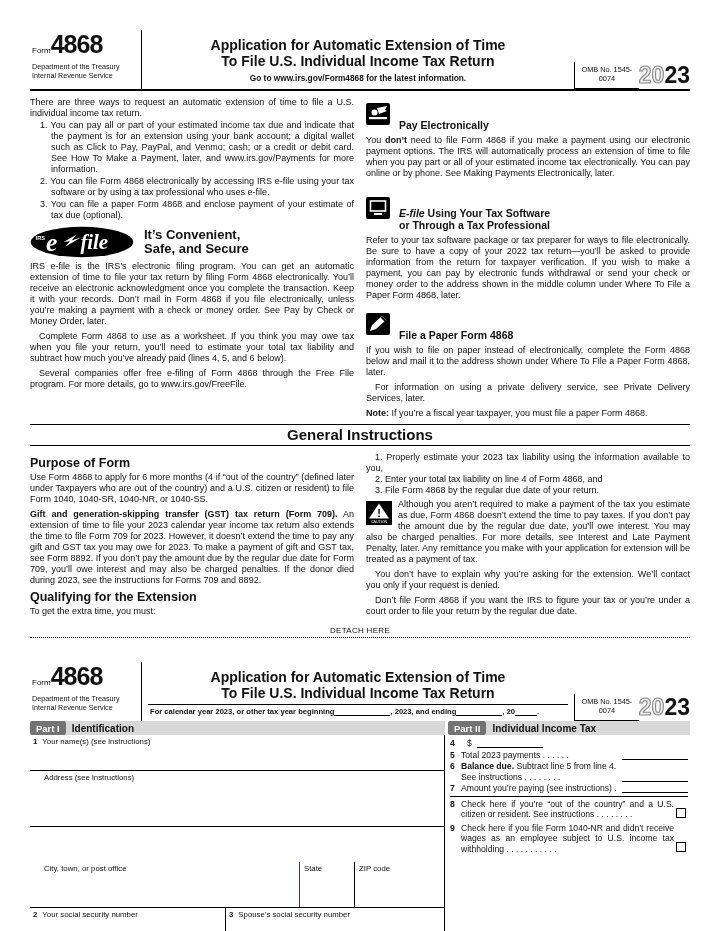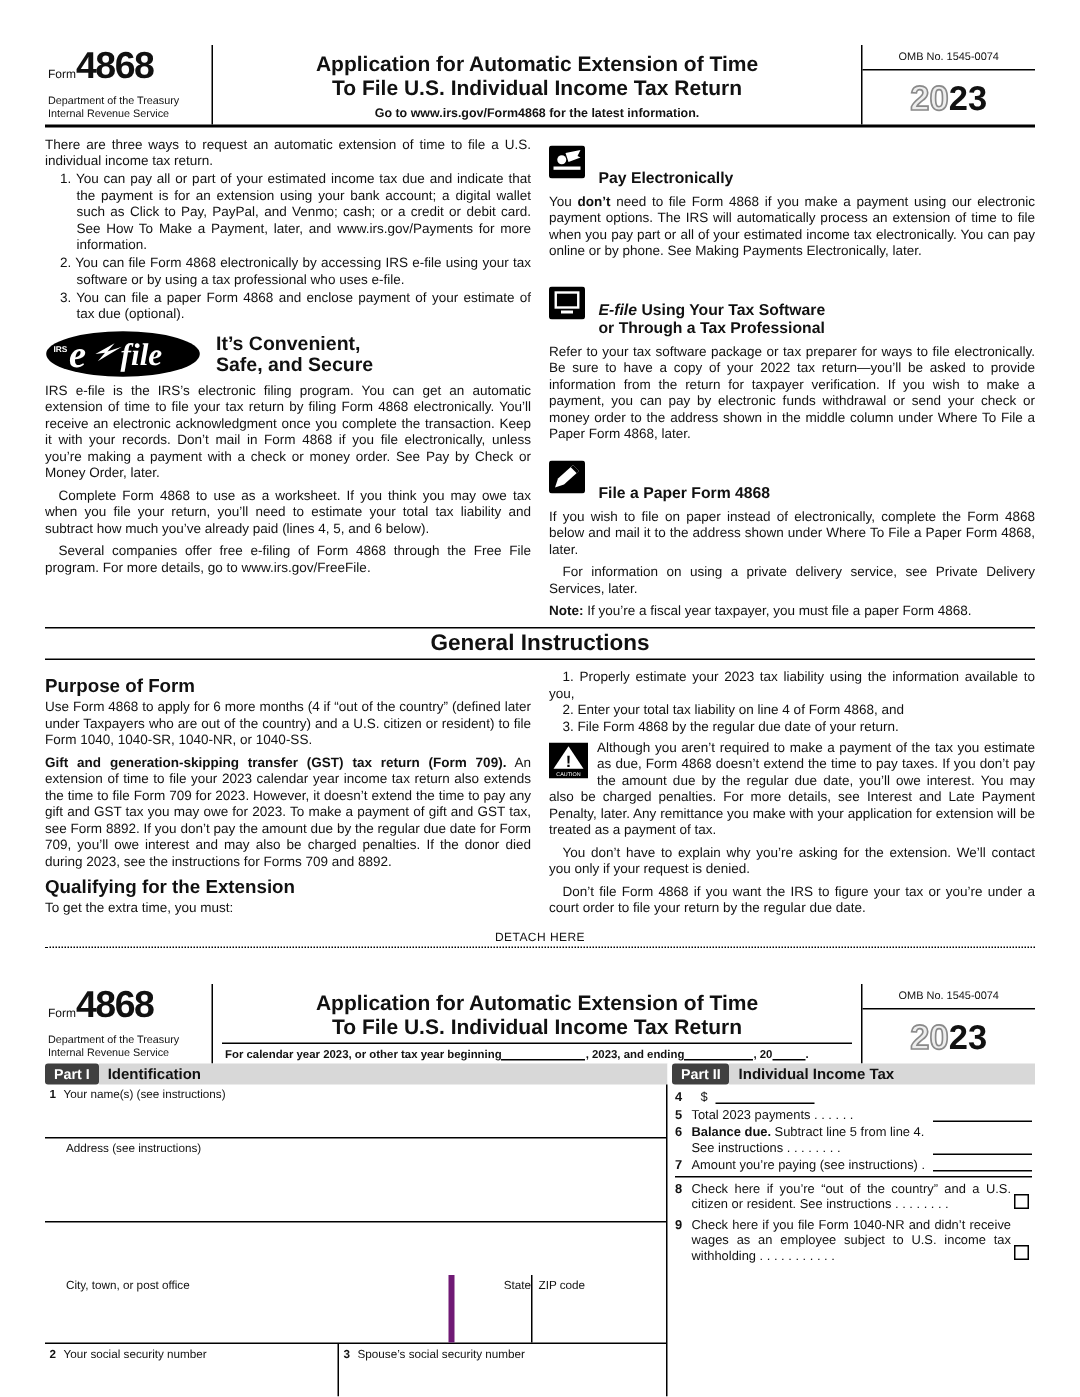--- a/index.html
+++ b/index.html
@@ -8,21 +8,21 @@
 
   
   .hdr { display:flex; border-bottom:2px solid #000; }
   .hdr-left { width:112px; border-right:1.5px solid #000; padding:2px 4px 3px 2px; }
   .hdr-left .formword { font-size:8px; }
   .hdr-left .formnum { font-size:25px; font-weight:bold; letter-spacing:-1px; line-height:24px; }
   .hdr-left .dept { font-size:7.2px; margin-top:6px; line-height:8.5px; }
   .hdr-mid { flex:1; display:flex; flex-direction:column; justify-content:center; padding:3px 6px; }
   .hdr-title { font-size:14px; font-weight:bold; text-align:center; line-height:16px; }
   .hdr-sub { font-size:8.3px; font-weight:bold; text-align:center; margin-top:4px; }
-  .hdr-right { width:116px; border-left:1.5px solid #000; display:flex; flex-direction:column; }
+  .hdr-right { width:116px; border-left:1.5px solid #000; display:flex; flex-direction:row;margin-top:32px; }
   .omb { font-size:7.3px; text-align:center; padding:3px 0 4px 0; border-bottom:1px solid #000; }
   .year { flex:1; display:flex; align-items:center; justify-content:center; font-size:23px; font-weight:bold; letter-spacing:0; }
   .year .out { color:#ededed; -webkit-text-stroke:1.1px #8a8a8a; }
   .cal-row { display:flex; align-items:flex-end; border-top:1.5px solid #000; margin-top:3px; padding:2px 0 1px 2px; font-size:7.6px; font-weight:bold; white-space:nowrap; }
   .blank { border-bottom:1px solid #000; height:9px; display:inline-block; }
 
   
   .cols { display:flex; gap:12px; margin-top:6px; }
   .col { flex:1; min-width:0; }
   .p { font-size:9px; line-height:11px; text-align:justify; }
@@ -48,35 +48,35 @@
 
   .detach { text-align:center; font-size:8px; margin-top:9px; letter-spacing:.3px; }
   .dotline { border-bottom:1.3px dotted #000; margin-top:2px; }
 
   
   .form2 { margin-top:24px; }
   .partbars { display:flex; }
   .partbar { display:flex; height:14px; }
   .pb1 { width:415px; }
   .pb2 { flex:1; }
-  .pb-label { background:#404040; color:#fff; font-size:9.5px; font-weight:bold; padding:1px 6px 0 6px; border-radius:2px; display:flex; align-items:center; }
+  .pb-label { background:#737373; color:#fff; font-size:9.5px; font-weight:bold; padding:1px 6px 0 6px; border-radius:2px; display:flex; align-items:center; }
   .pb-title { background:#d8d8d8; flex:1; font-size:10px; font-weight:bold; padding:1px 0 0 6px; display:flex; align-items:center; }
   .pb-gap { width:3px; background:#fff; }
 
   .formbody { display:flex; border-bottom:2px solid #000; }
   .idgrid { width:415px; border-right:1.2px solid #000; }
   .idrow { border-bottom:1px solid #000; font-size:7.8px; }
   .fl { display:flex; gap:5px; padding:2px 0 0 3px; }
   .fnum { font-weight:bold; }
   .r-name { height:36px; }
   .r-addr { height:56px; }
   .r-city { height:46px; display:flex;margin-top:35px; }
   .r-ssn { height:38px; display:flex; border-bottom:none; }
   .c-city { flex:1; padding:2px 0 0 14px; }
-  .c-state { width:55px; border-left:4px solid #701a75; padding:2px 0 0 4px;text-align:right; }
+  .c-state { width:55px; border-left:1px solid #701a75; padding:2px 0 0 4px; }
   .c-zip { width:90px; border-left:1px solid #000; padding:2px 0 0 4px; }
   .c-ssn1 { width:196px; border-right:1px solid #000; }
   .c-ssn2 { flex:1; }
 
   .part2col { flex:1; padding:2px 2px 0 5px; font-size:8.6px; }
   .ln { display:flex; align-items:flex-start; line-height:10.5px; margin-top:1px; }
   .ln .no { width:11px; font-weight:bold; flex:0 0 auto; }
   .ln .lab { flex:1; }
   .amt { width:66px; border-bottom:1px solid #000; height:10px; flex:0 0 auto; margin-left:3px; }
   .dollar { flex:0 0 auto; margin:0 2px 0 6px; }

